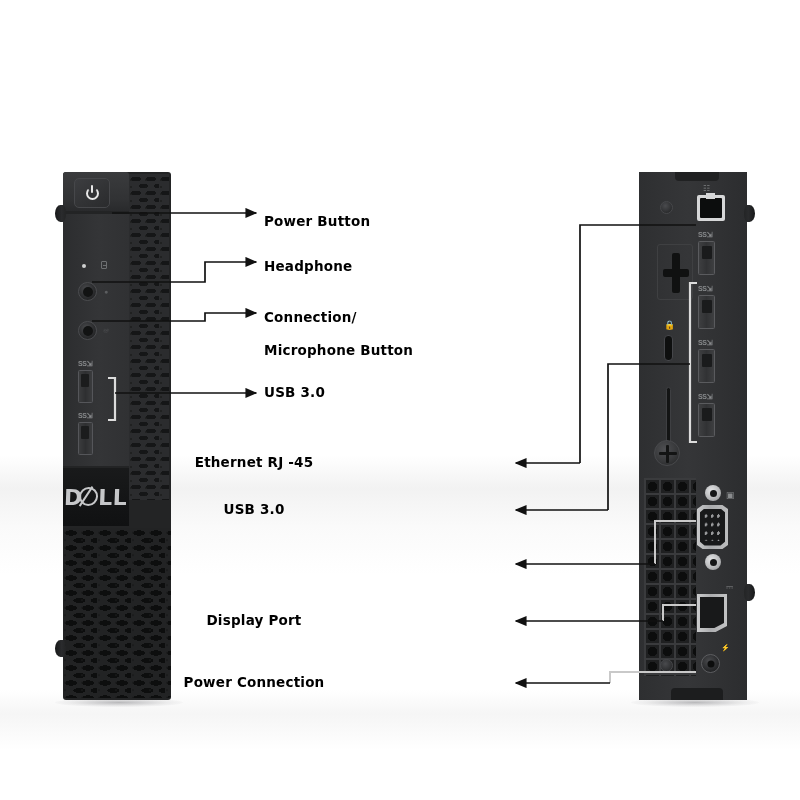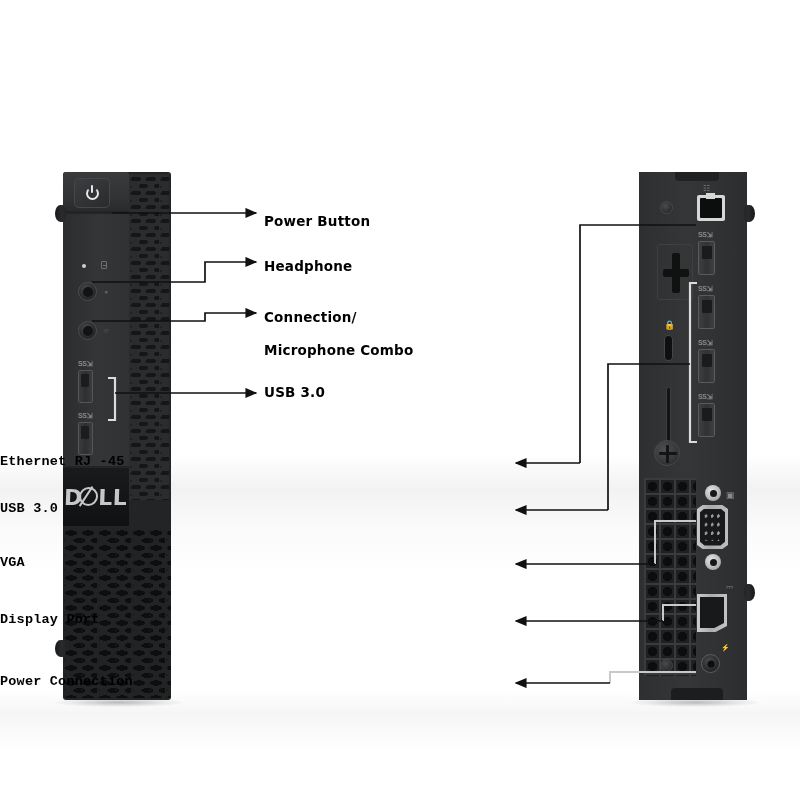--- a/index.html
+++ b/index.html
@@ -476,21 +476,21 @@
   }
   .label {
     position: absolute;
     font-family: "DejaVu Sans", sans-serif;
     font-size: 13.5px;
     font-weight: 700;
     color: #000000;
     white-space: nowrap;
     letter-spacing: 0.2px;
   }
-  .label-r { text-align: left; font-family: Liberation Mono, monospace; }
+  .label-r { text-align: center; }
 </style>
 </head>
 <body>
 
 <div id="stage">
 
   <div class="surface-band"></div>
   <div class="surface-band2"></div>
 
   <div class="pc-shadow" style="left:55px; top:698px; width:128px;"></div>
@@ -652,22 +652,21 @@
 
     <g>
       <path d="M696,672 L610,672 L610,683" stroke="#c9c9c9" stroke-width="2" fill="none"></path>
       <path d="M610,683 L516,683" stroke="#111" stroke-width="1.7" fill="none" marker-end="url(#arrowL)"></path>
     </g>
   </svg>
 
   <div class="label" style="left:264px; top:213px;">Power Button</div>
   <div class="label" style="left:264px; top:258px;">Headphone</div>
   <div class="label" style="left:264px; top:309px;">Connection/</div>
-  <div class="label" style="left:264px; top:342px;">Microphone Combo</div>
+  <div class="label" style="left:264px; top:342px;">Microphone Button</div>
   <div class="label" style="left:264px; top:384px;">USB  3.0</div>
 
   <div class="label label-r" style="left:0px; width:508px; top:454px;">Ethernet  RJ -45</div>
   <div class="label label-r" style="left:0px; width:508px; top:501px;">USB 3.0</div>
-  <div class="label label-r" style="left:0px; width:508px; top:555px;">VGA</div>
   <div class="label label-r" style="left:0px; width:508px; top:674px;">Power Connection</div>
   <div class="label label-r" style="left:0px; width:508px; top:612px;">Display Port</div>
 
 </div>
 
 </body></html>

